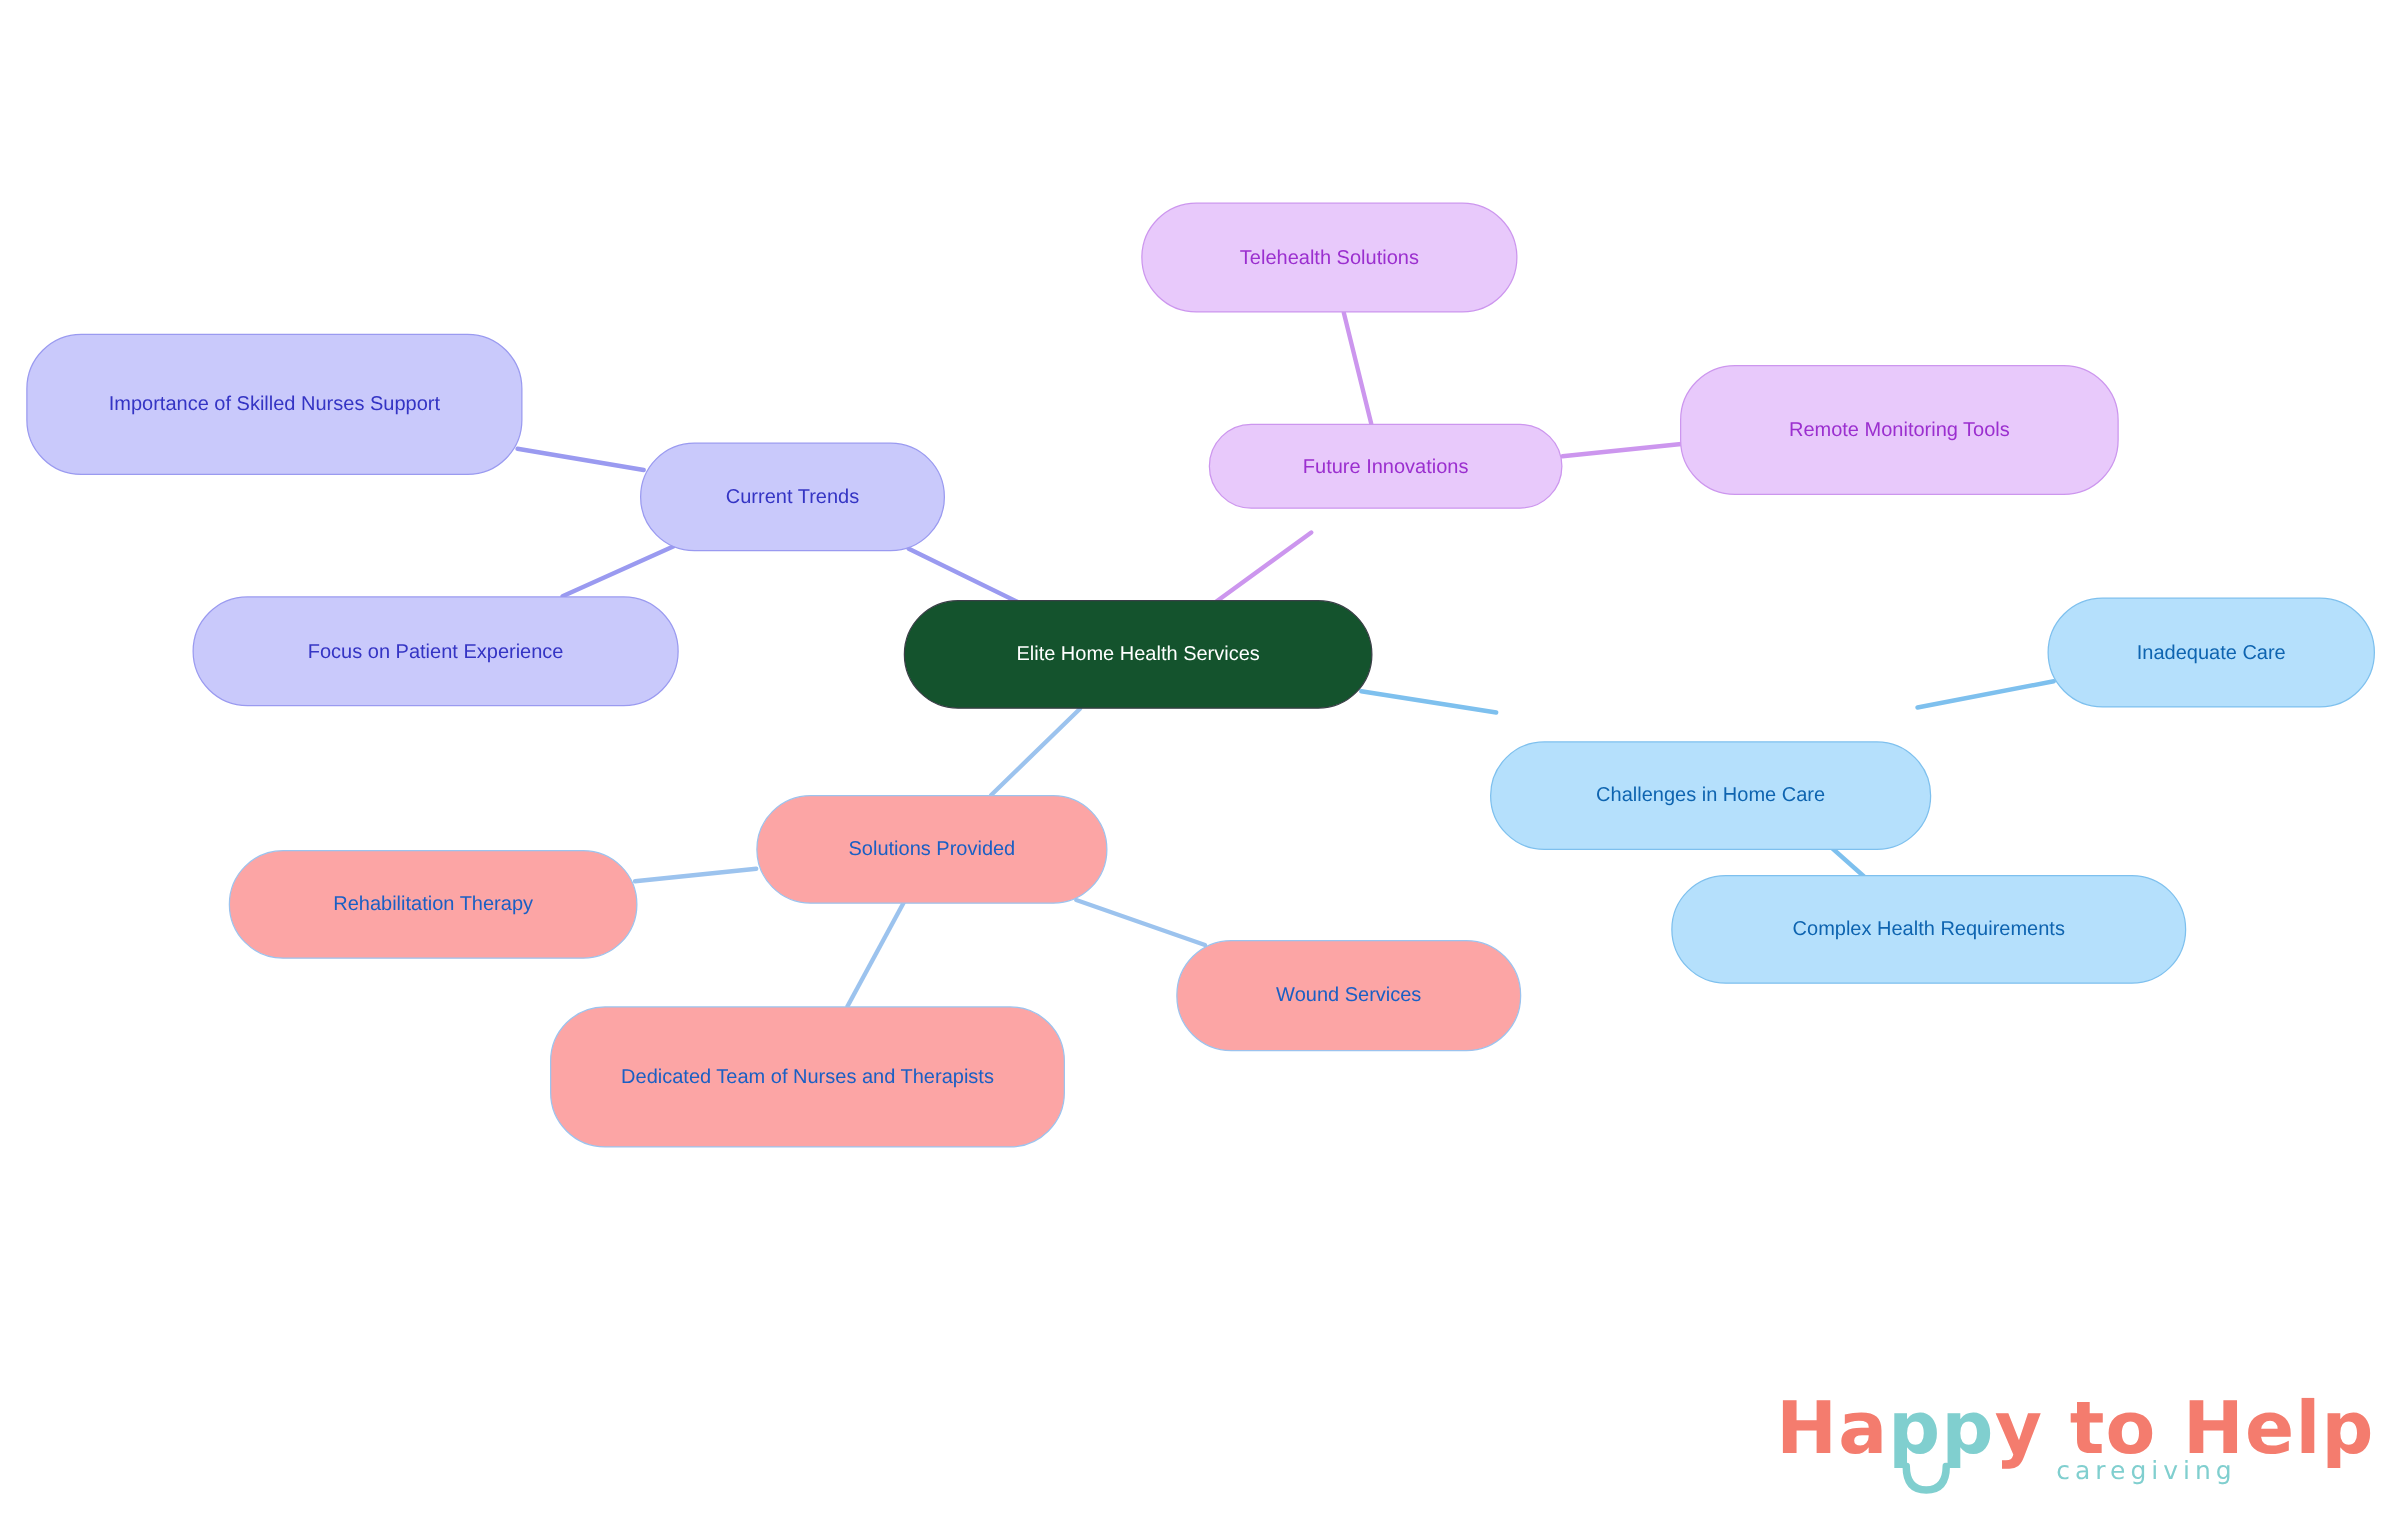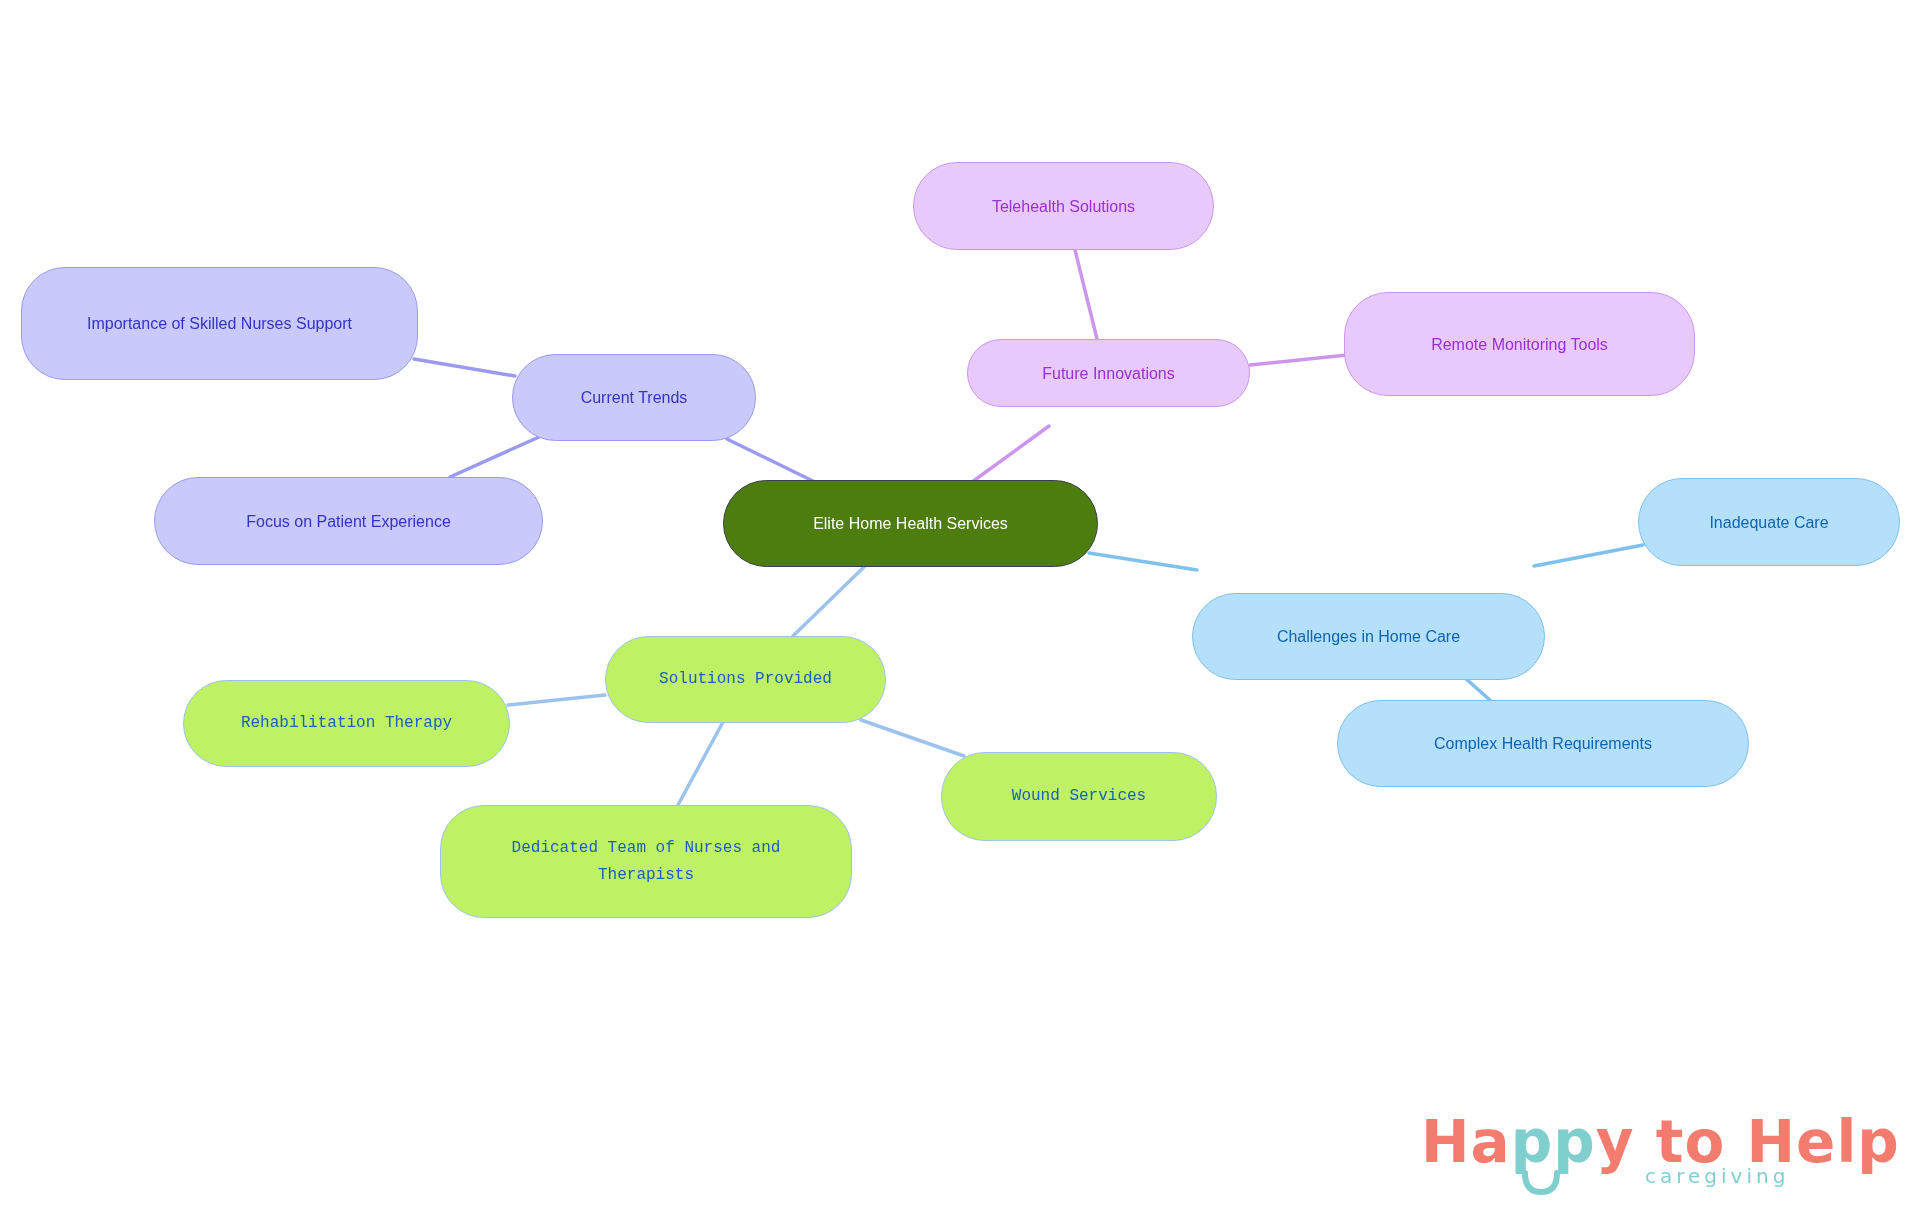--- a/index.html
+++ b/index.html
@@ -5,22 +5,22 @@
   html, body { margin:0; padding:0; background:#ffffff; }
   body { width:1920px; height:1215px; position:relative; overflow:hidden;
          font-family:"Liberation Sans", "DejaVu Sans", sans-serif; }
   #edges { position:absolute; left:0; top:0; width:1920px; height:1215px; }
   .node { position:absolute; box-sizing:border-box; border-radius:44px;
           display:flex; align-items:center; justify-content:center; text-align:center;
           font-size:16px; line-height:27px; padding:0 30px; border:1.5px solid; }
   .g-trends   { background:#c9c9fb; border-color:#9a9af0; color:#3434c4; }
   .g-future   { background:#e8c9fb; border-color:#cc96ee; color:#9b2fcf; }
   .g-challenge{ background:#b5e0fc; border-color:#7ec0ee; color:#0e64b0; }
-  .g-solution { background:#bef264; border-color:#9cc3ee; color:#1a5fc4;font-family:Liberation Mono, monospace; }
-  .g-root     { background:#4d7c0f; border-color:#3a3f47; color:#ffffff; }
+  .g-solution { background:#fca5a5; border-color:#9cc3ee; color:#1a5fc4; }
+  .g-root     { background:#14532d; border-color:#3a3f47; color:#ffffff; }
   .logo { position:absolute; left:1421px; top:1108px; width:460px; height:95px; }
   .logo-main { position:absolute; left:0; top:0; font-family:"DejaVu Sans", sans-serif;
                font-weight:bold; font-size:58px; letter-spacing:1px; color:#f47c6e; white-space:nowrap; }
   .logo-main .teal { color:#80cfcf; }
   .logo-sub { position:absolute; left:224px; top:56px; font-family:"DejaVu Sans", sans-serif;
               font-size:20px; letter-spacing:4px; color:#80cfcf; }
   .smile { position:absolute; left:100px; top:62px; width:40px; height:26px; }
 </style>
 </head>
 <body>

